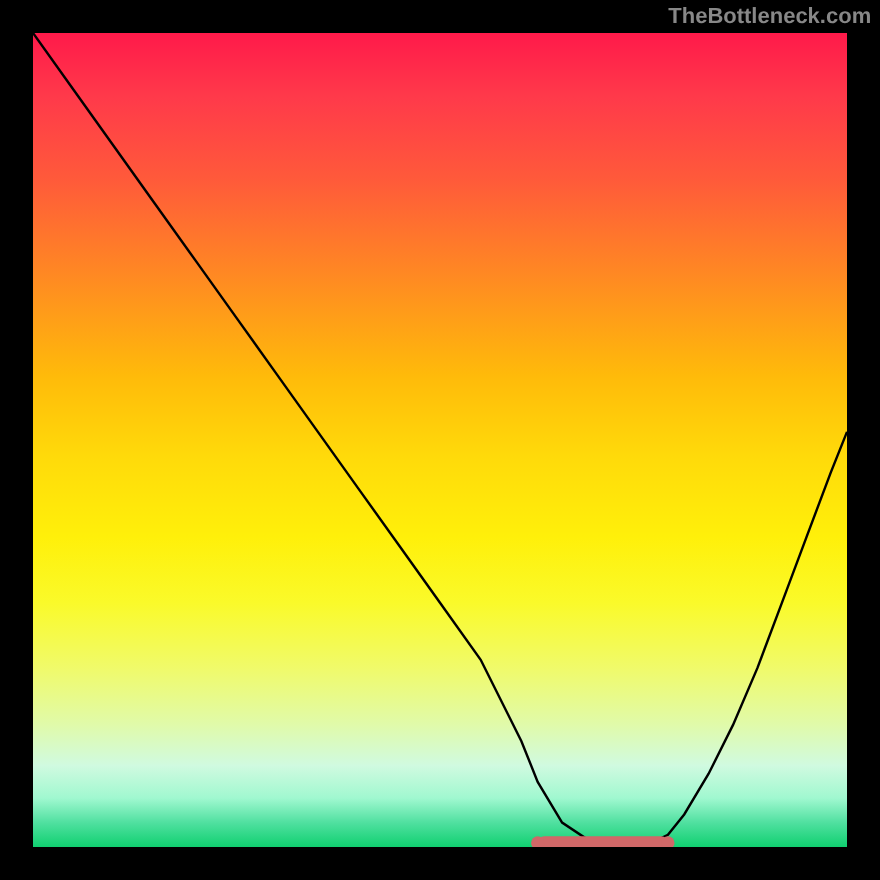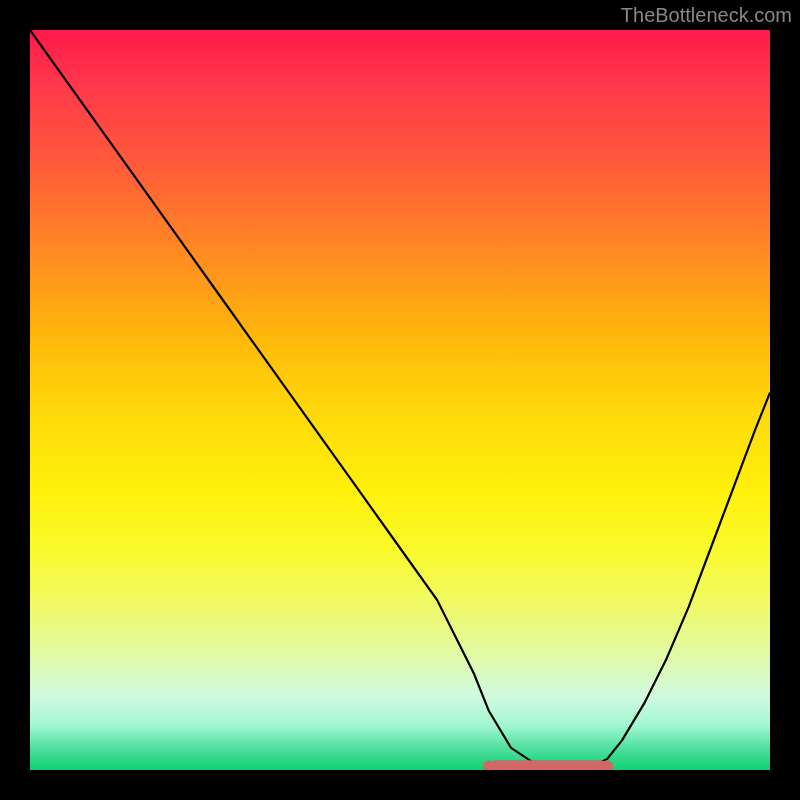--- a/index.html
+++ b/index.html
@@ -10,21 +10,21 @@
     background: #000;
     position: relative;
     font-family: Arial, sans-serif;
   }
   .watermark {
     position: absolute;
     top: 4px;
     right: 8px;
     color: #888;
     font-size: 20px;
-    font-weight: 400;
+    font-weight: 700;
     z-index: 10;
   }
   .plot-area {
     position: absolute;
     left: 30px;
     top: 30px;
     width: 740px;
     height: 740px;
     overflow: hidden;
   }

